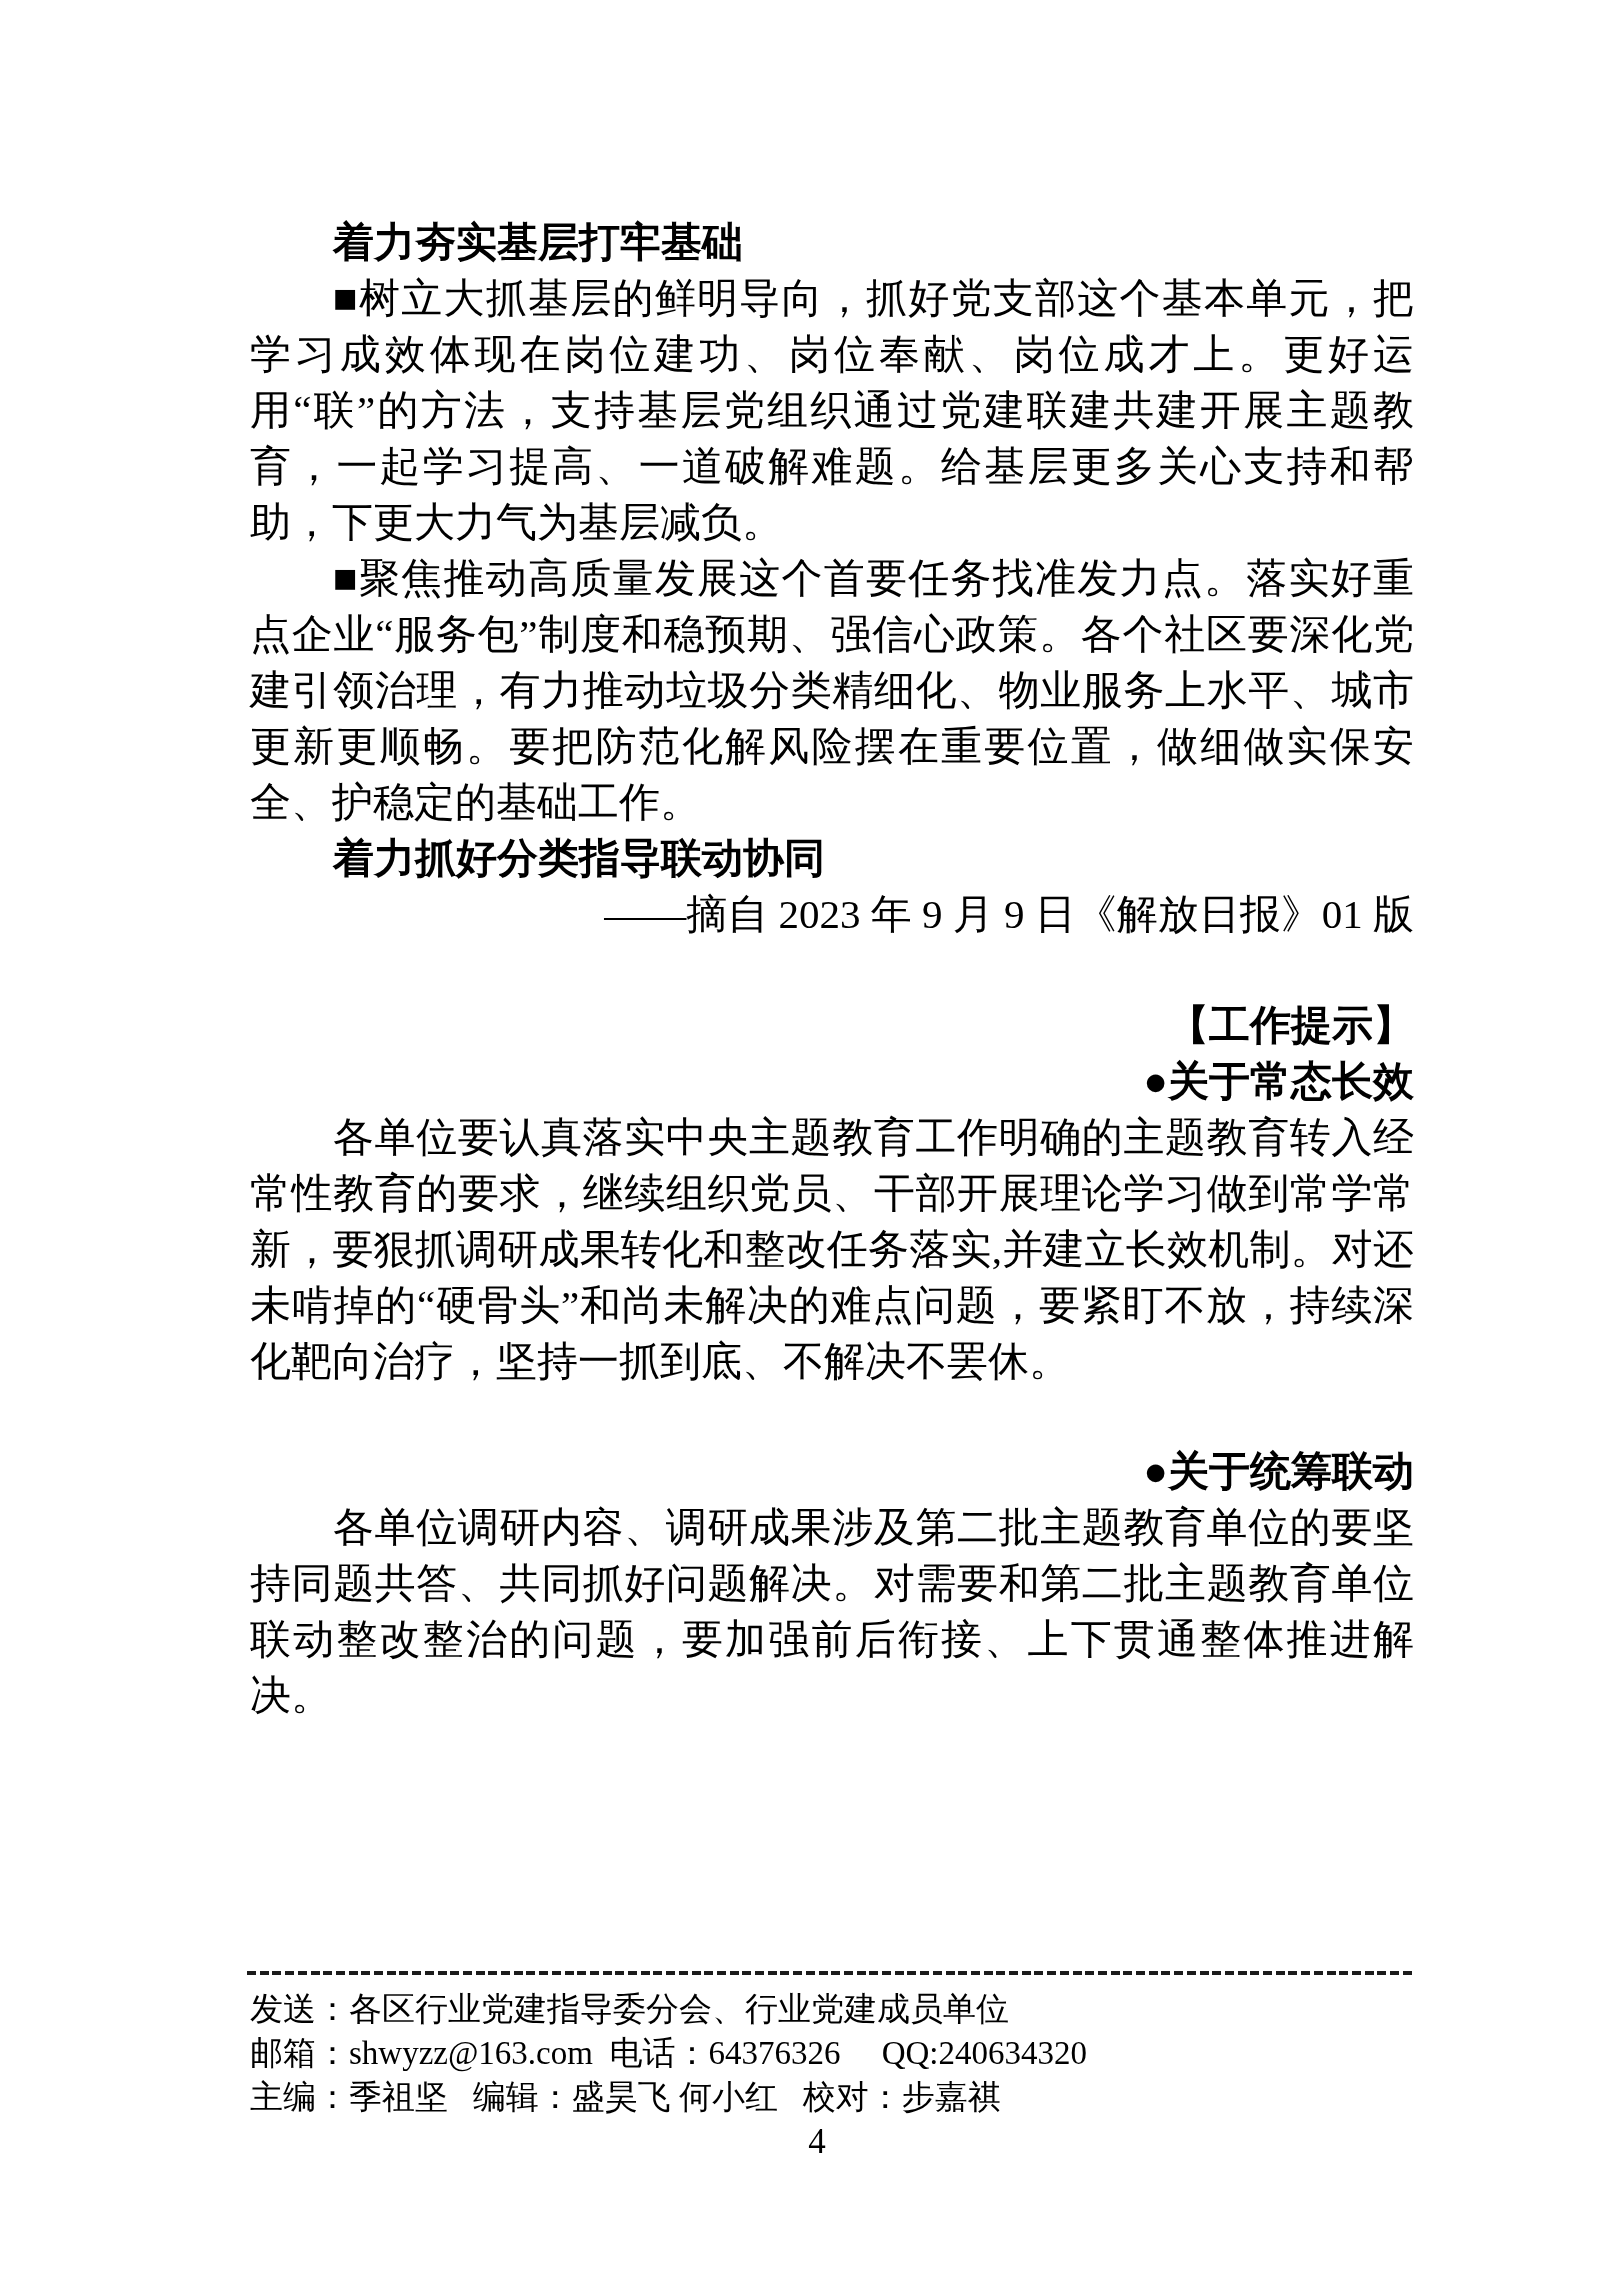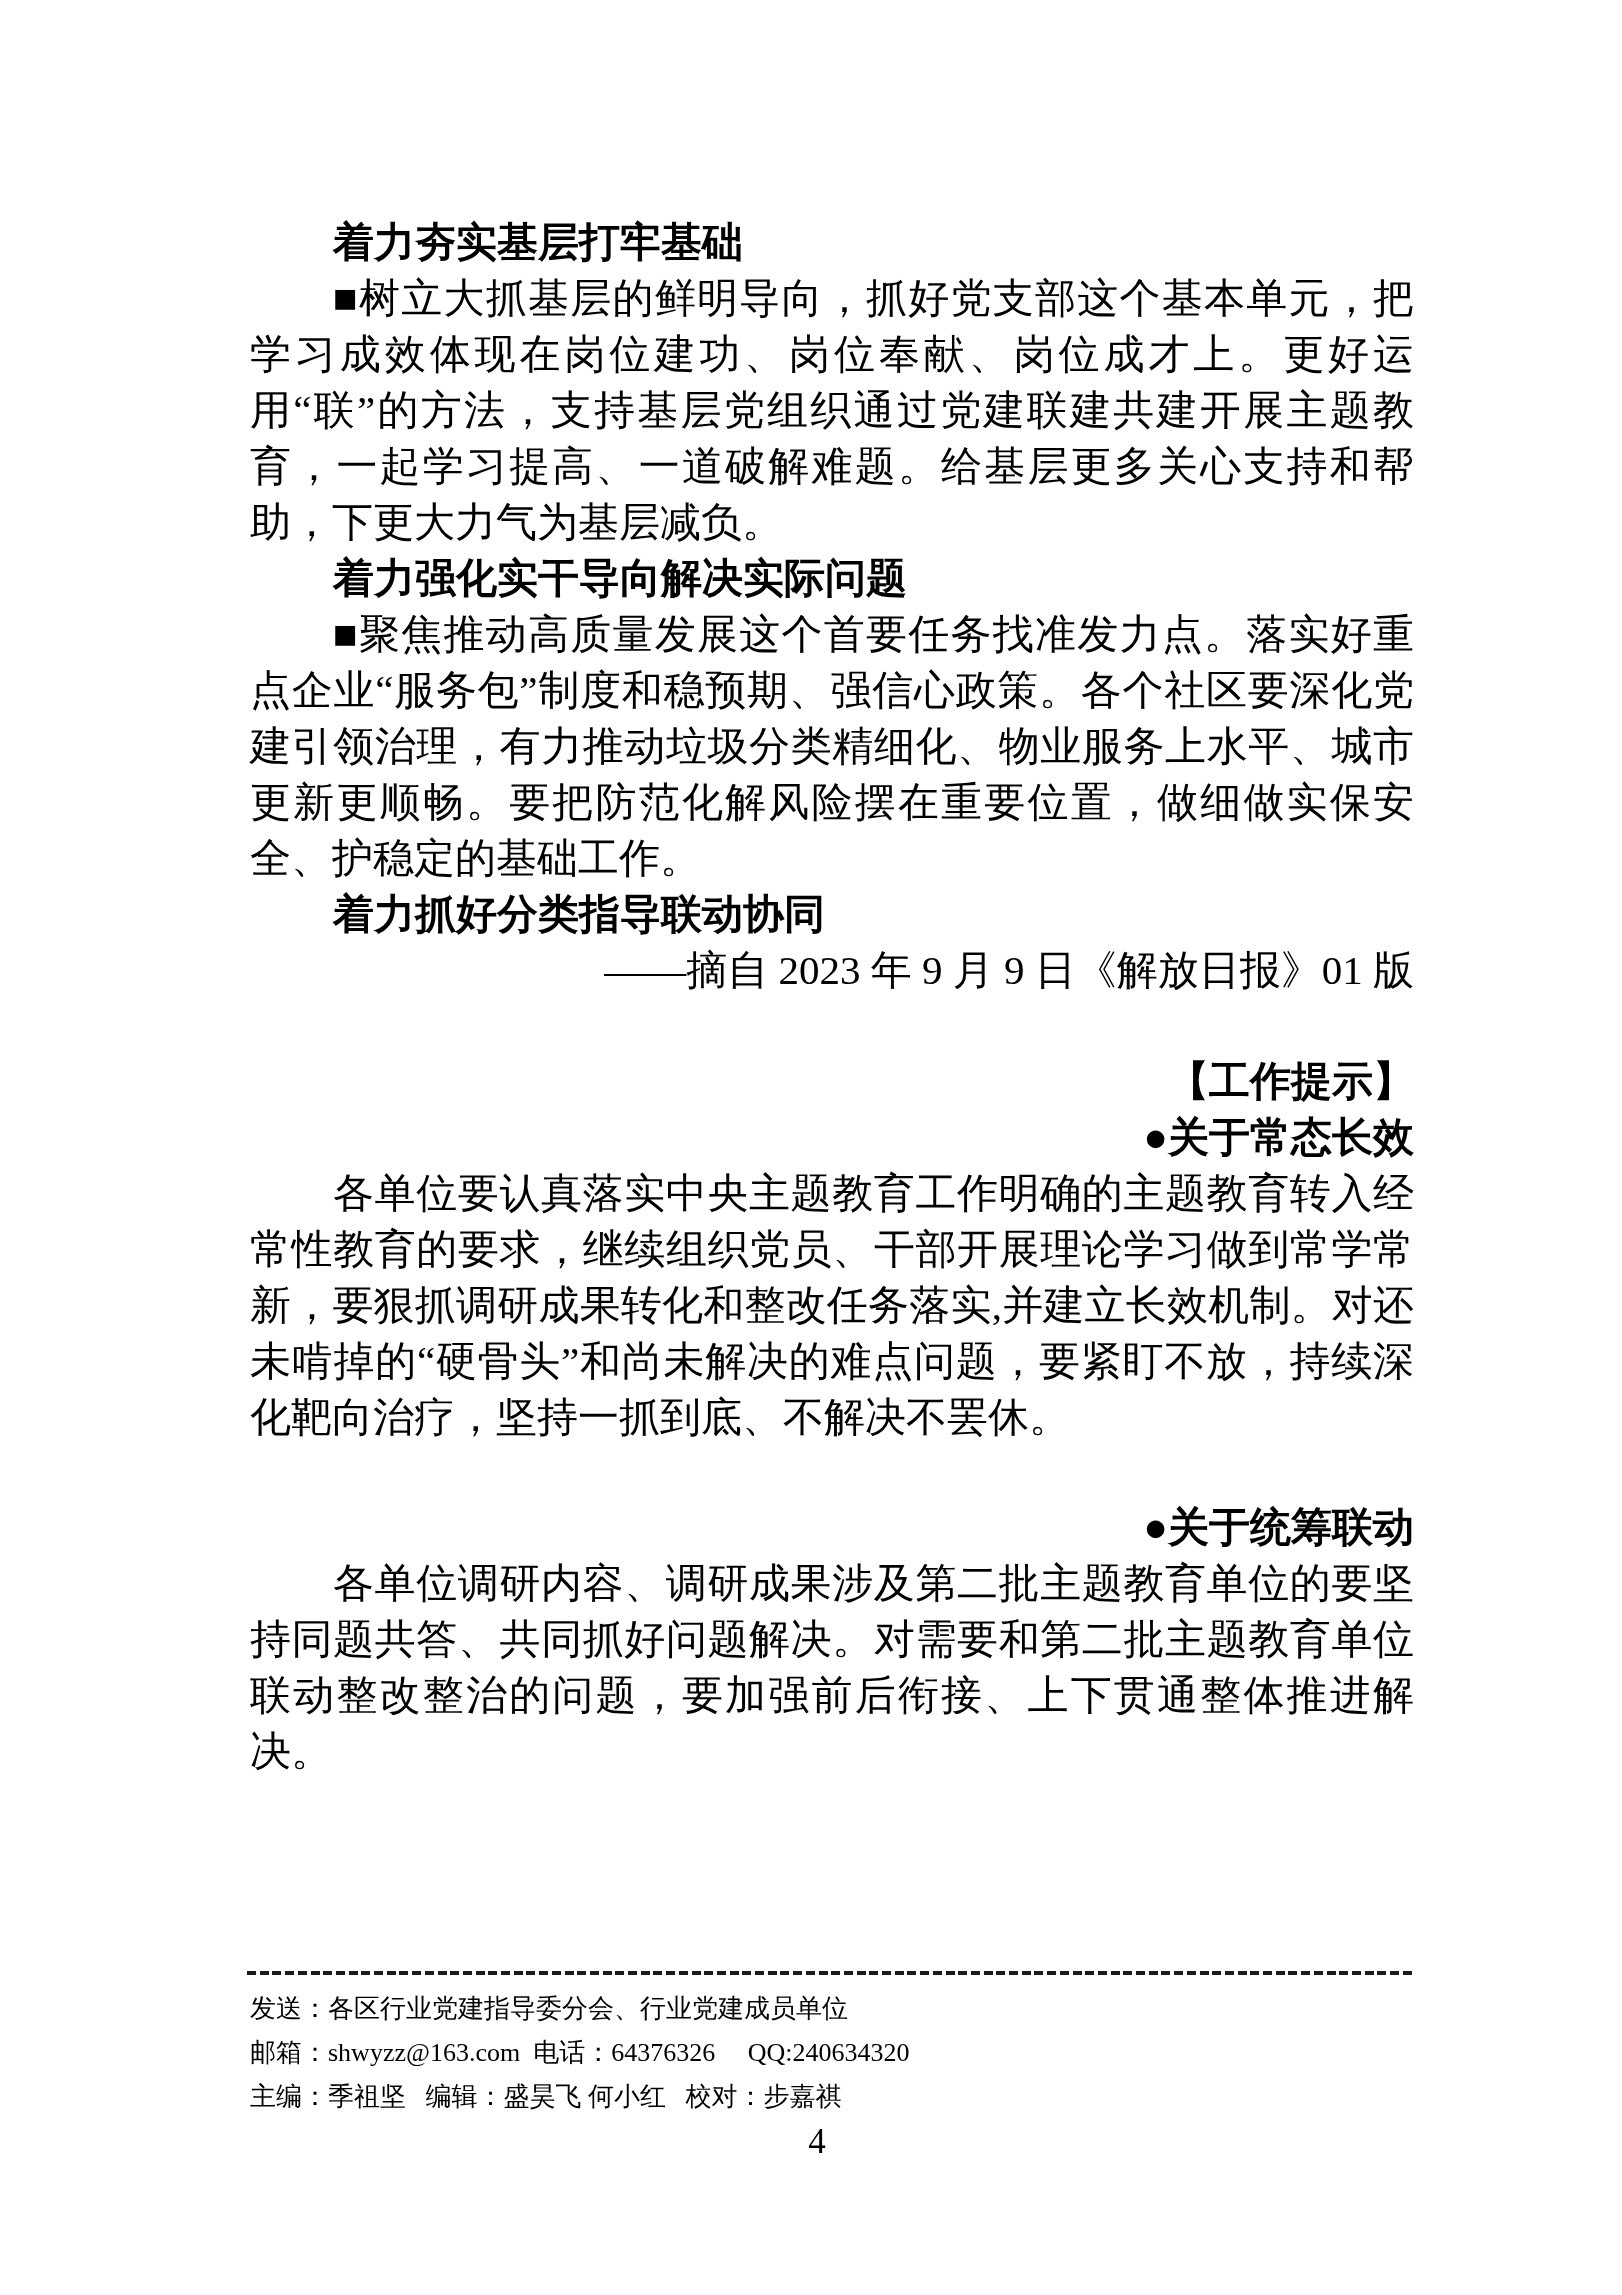--- a/index.html
+++ b/index.html
@@ -52,21 +52,21 @@
     top: 1971px;
     width: 1168px;
     height: 3.6px;
     background: repeating-linear-gradient(90deg, #1b1b1b 0 9px, transparent 9px 12.7px);
   }
   .footer {
     position: absolute;
     left: 250px;
     top: 1987px;
     width: 1164px;
-    font-size: 26px;
+    font-size: 33px;
     line-height: 44px;
     text-align: left;
   }
   .footer p { margin: 0; white-space: pre-wrap; }
   .page-number {
     position: absolute;
     left: 235px;
     top: 2122px;
     width: 1164px;
     text-align: center;
@@ -77,21 +77,20 @@
 </head>
 <body>
 
 <div class="sheet">
 
   <div class="content">
 
     <h3 class="sec-h">着力夯实基层打牢基础</h3>
     <p class="para">■树立大抓基层的鲜明导向，抓好党支部这个基本单元，把学习成效体现在岗位建功、岗位奉献、岗位成才上。更好运用“联”的方法，支持基层党组织通过党建联建共建开展主题教育，一起学习提高、一道破解难题。给基层更多关心支持和帮助，下更大力气为基层减负。</p>
 
-    <h3 class="sec-h">着力强化实干导向解决实际问题</h3>
     <p class="para">■聚焦推动高质量发展这个首要任务找准发力点。落实好重点企业“服务包”制度和稳预期、强信心政策。各个社区要深化党建引领治理，有力推动垃圾分类精细化、物业服务上水平、城市更新更顺畅。要把防范化解风险摆在重要位置，做细做实保安全、护稳定的基础工作。</p>
 
     <h3 class="sec-h">着力抓好分类指导联动协同</h3>
 
     <p class="attribution">——摘自 2023 年 9 月 9 日《解放日报》01 版</p>
 
     <h2 class="notice-title">【工作提示】</h2>
 
     <h3 class="notice-h">●关于常态长效</h3>
     <p class="para">各单位要认真落实中央主题教育工作明确的主题教育转入经常性教育的要求，继续组织党员、干部开展理论学习做到常学常新，要狠抓调研成果转化和整改任务落实,并建立长效机制。对还未啃掉的“硬骨头”和尚未解决的难点问题，要紧盯不放，持续深化靶向治疗，坚持一抓到底、不解决不罢休。</p>

